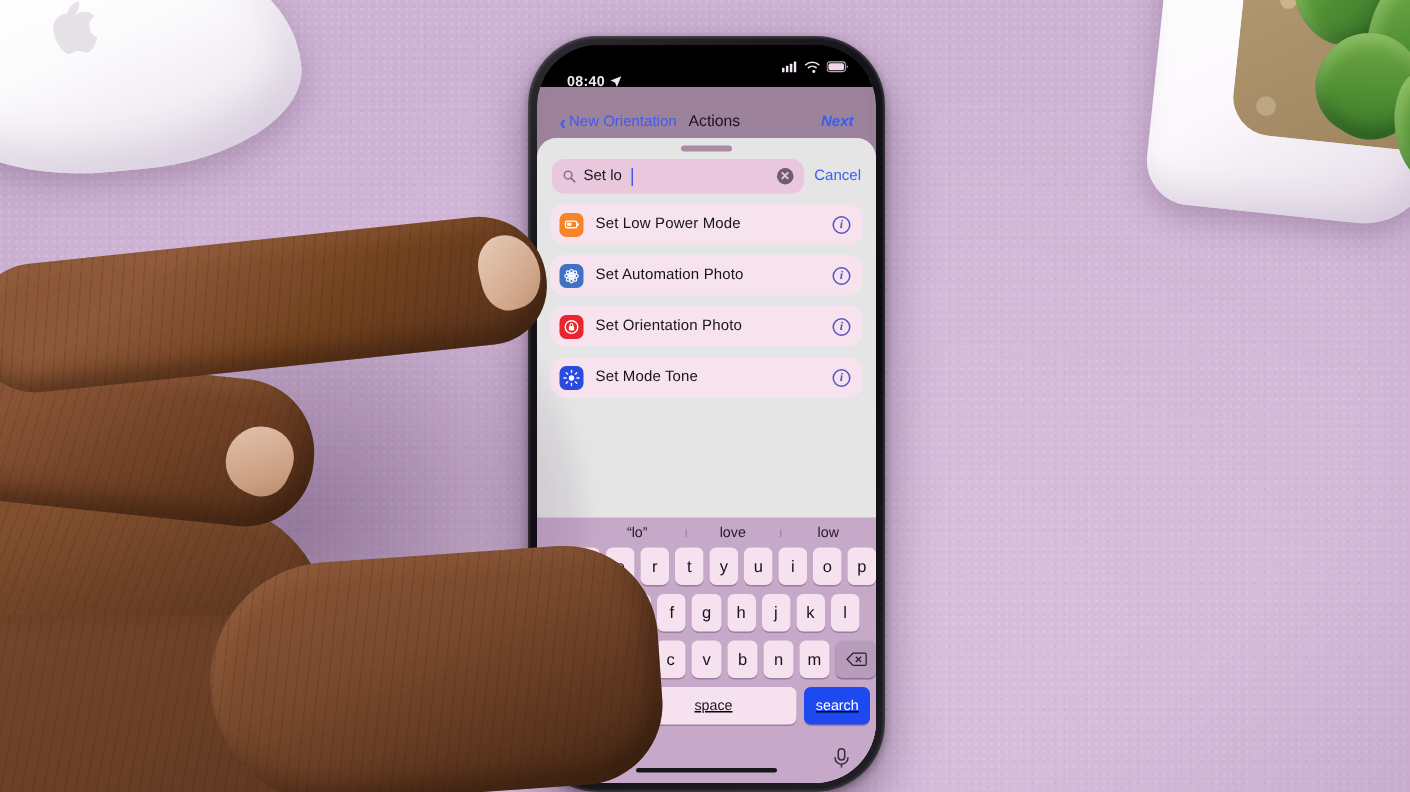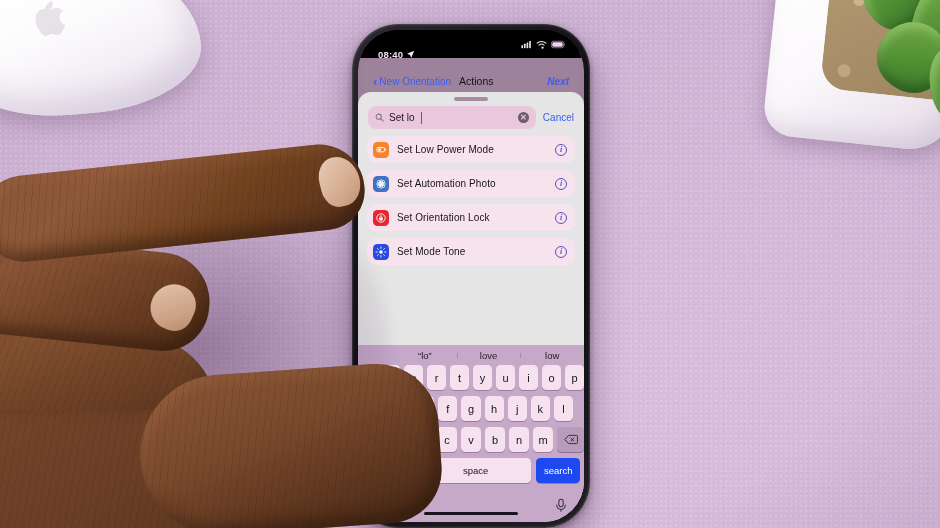--- a/index.html
+++ b/index.html
@@ -244,21 +244,21 @@
     background:#b79cbb; box-shadow:0 1px 0 rgba(70,45,80,.45);
   }
   .key.space { flex:5.1 1 0; font-size:9.5px; }
   .key.search {
     flex:2.0 1 0; background:#1f49f0; color:#fff; font-size:9.5px;
   }
   .key.emoji { flex:0 0 23px; }
   .key.num   { flex:0 0 25px; font-size:9px; }
   .key.shift { flex:0 0 27px; }
   .key.del   { flex:0 0 27px; }
-  .krow.r4 { padding:0 4px; gap:5px; }
+  .krow.r4 { padding:0 4px; gap:5px;text-decoration:underline; }
   .kbbottom {
     height:34px; display:flex; align-items:center;
     justify-content:space-between; padding:0 16px;
   }
   .homebar {
     position:absolute; left:50%; transform:translateX(-50%);
     bottom:7px; width:94px; height:3.4px; border-radius:3px; background:#1a141d;
     z-index:8;
   }
 
@@ -412,21 +412,21 @@
           </div>
 
           <div class="row">
             <span class="row-icon" style="background:#e8262f">
               <svg width="12" height="12" viewBox="0 0 16 16">
                 <circle cx="8" cy="8" r="5.6" fill="none" stroke="#fff" stroke-width="1.2"></circle>
                 <rect x="5.7" y="7.2" width="4.6" height="4" rx="1" fill="#fff"></rect>
                 <path d="M6.8 7.2v-1.1a1.2 1.2 0 0 1 2.4 0v1.1" fill="none" stroke="#fff" stroke-width="1"></path>
               </svg>
             </span>
-            <span class="row-label">Set Orientation Lock</span>
+            <span class="row-label">Set Orientation Photo</span>
             <span class="info-btn">i</span>
           </div>
 
           <div class="row">
             <span class="row-icon" style="background:#2b4ae0">
               <svg width="12" height="12" viewBox="0 0 16 16">
                 <circle cx="8" cy="8" r="2.4" fill="#fff"></circle>
                 <g stroke="#fff" stroke-width="1.15" stroke-linecap="round">
                   <line x1="8" y1="1.3" x2="8" y2="3.2"></line>
                   <line x1="8" y1="12.8" x2="8" y2="14.7"></line>

